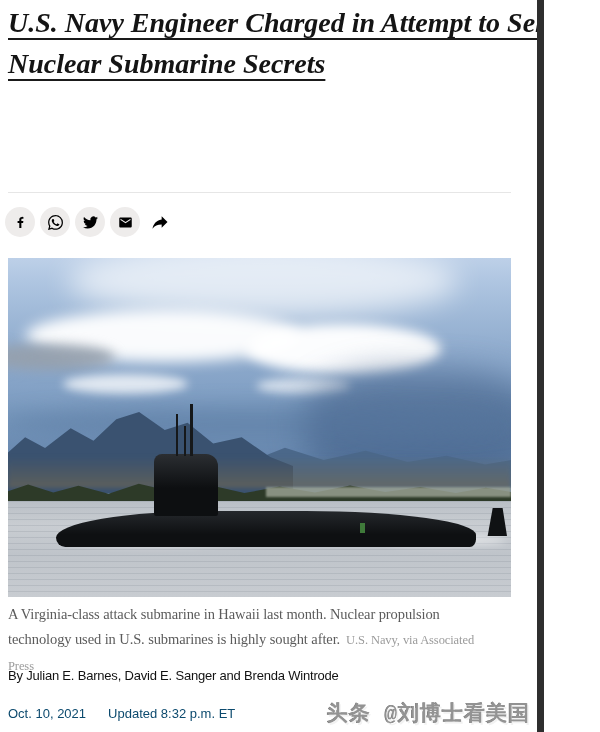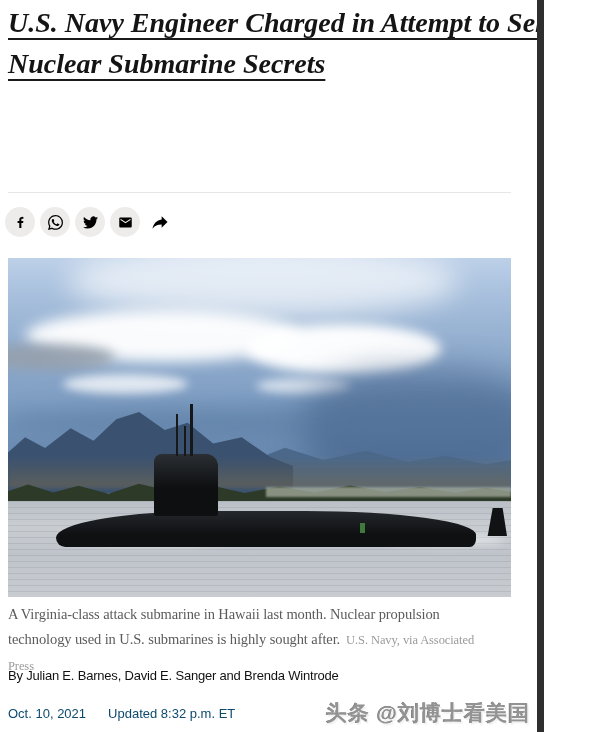--- a/index.html
+++ b/index.html
@@ -74,21 +74,21 @@
     font-family:"Liberation Serif","DejaVu Serif",serif;font-size:14.5px;line-height:25px;
     color:#5b5b5b;letter-spacing:-0.1px;}
   .credit{font-size:12.5px;color:#9b9b9b;margin-left:6px;}
   .byline{position:absolute;left:8px;top:668px;margin:0;font-size:13px;font-weight:400;
     color:#121212;letter-spacing:-0.2px;}
   .dateline{position:absolute;left:8px;top:706px;font-size:13px;color:#0c4a6e;}
   .dateline .updated{margin-left:22px;}
   
   .watermark{position:absolute;right:14px;top:699px;font-size:21px;font-weight:700;
     color:#939393;letter-spacing:1px;
-    text-shadow:1.5px 1.5px 0 #f2f2f2,-0.5px -0.5px 0 #6e6e6e;}
+    text-shadow:1.5px 1.5px 0 #f2f2f2,-0.5px -0.5px 0 #6e6e6e;font-family:Liberation Mono, monospace;}
   .right-rail{position:absolute;right:0;top:0;width:7px;height:732px;background:#2e2e2e;}
 </style>
 </head>
 <body>
 
 <div class="page">
 
   <h1 class="headline">U.S. Navy Engineer Charged in Attempt to Sell Nuclear Submarine Secrets</h1>
 
 

